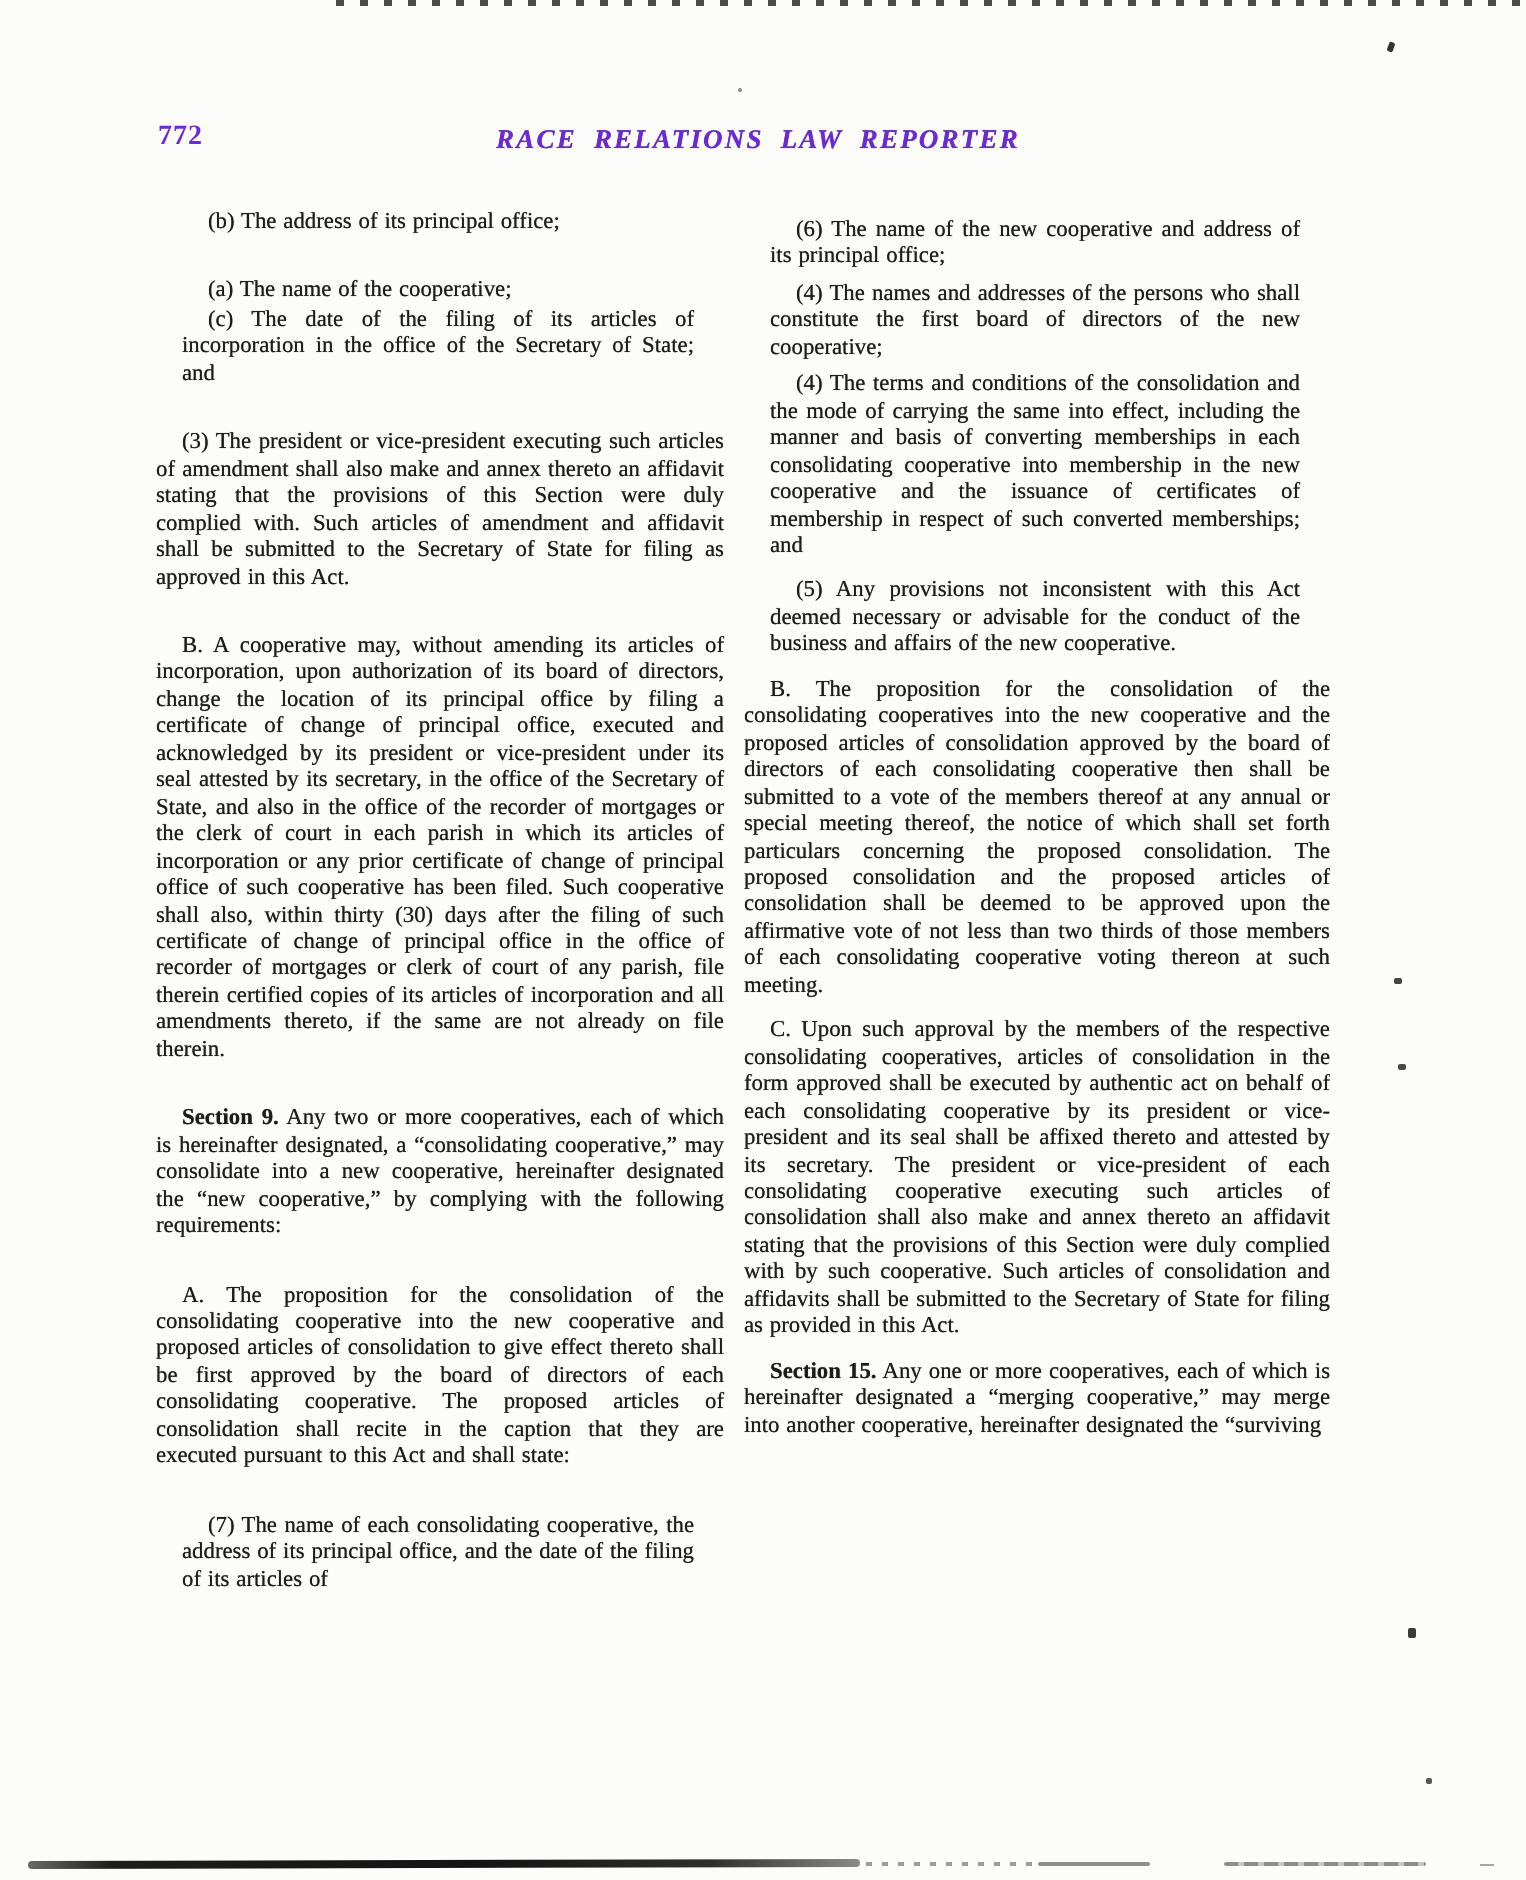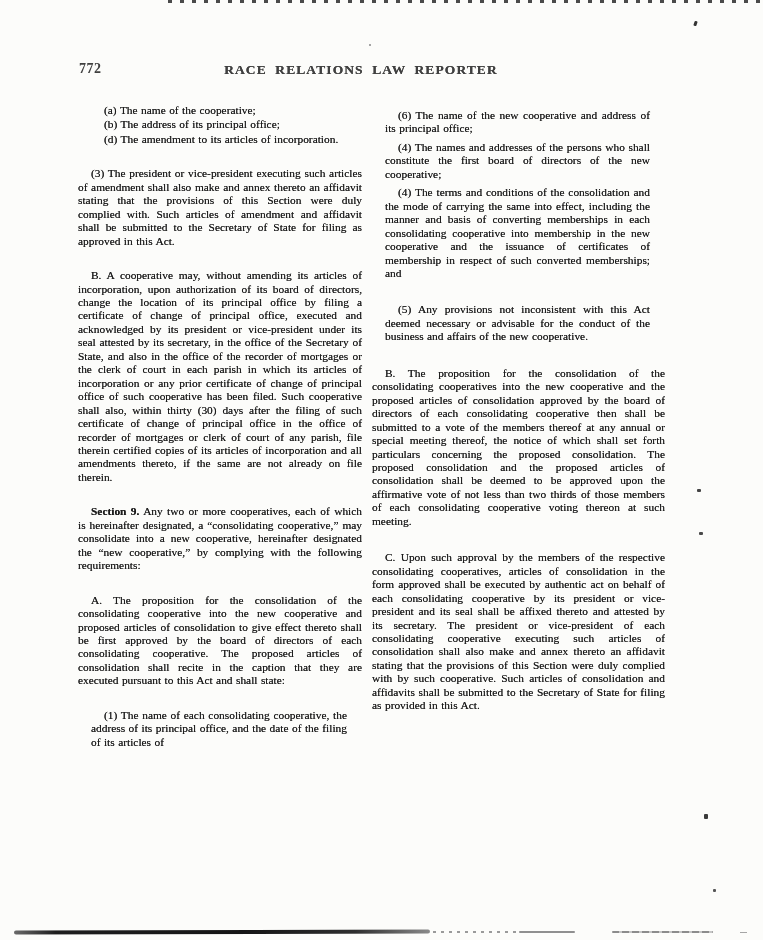--- a/index.html
+++ b/index.html
@@ -3,47 +3,48 @@
 <meta charset="utf-8">
 <style>
   html,body{margin:0;padding:0;}
   body{
     width:763px;height:940px;position:relative;overflow:hidden;
     background:#fcfcfa;
     font-family:"Liberation Serif","DejaVu Serif",serif;
   }
   .page{position:absolute;inset:0;}
   
-  .hdr{position:absolute;top:61px;left:0;width:763px;height:20px;color:#404040;}
+  .hdr{position:absolute;top:61px;left:0;width:763px;height:20px;color:#6d28d9;}
   .pageno{
     position:absolute;left:79px;top:0;
     font-size:14px;font-weight:bold;letter-spacing:.5px;
   }
   .title{
-    position:absolute;left:361px;top:1px;transform:translateX(-50%);
+    position:absolute;left:379px;top:1px;transform:translateX(-50%);
     font-size:13.5px;font-weight:bold;letter-spacing:1.1px;word-spacing:4px;white-space:nowrap;
     text-shadow:0 0 .4px rgba(25,25,25,.8);
+    font-style:italic;
   }
   
   .cols{position:absolute;top:104px;left:78px;width:587px;height:758px;overflow:hidden;}
   .col{
     position:absolute;top:0;height:100%;
     font-size:11.4px;line-height:13.45px;color:#1c1c1c;
     text-align:justify;word-spacing:.6px;
     text-shadow:0 0 .35px rgba(28,28,28,.85);
   }
   .col-left{left:0;width:284px;}
   .col-right{left:294px;width:293px;}
   .blk{margin:0;}
   .para{text-indent:13px;}
   .itm{padding-left:13px;padding-right:15px;text-indent:13px;}
   .cont{padding-left:13px;padding-right:15px;text-indent:0;}
   .col-left .blk + .blk{margin-top:21px;}
   .col-left .blk.tight{margin-top:1px;}
-  .col-right .blk + .blk{margin-top:23px;}
+  .col-right .blk + .blk{margin-top:9px;}
   .col-right .blk.med{margin-top:5px;}
   .b{font-weight:bold;}
   
   .art{position:absolute;pointer-events:none;}
   .top-dashes{
     left:168px;top:0;width:595px;height:3px;
     background:repeating-linear-gradient(90deg,#2b2b2b 0 4px,transparent 4px 12px);
     opacity:.85;
   }
   .speck{background:#333;border-radius:1px;}
@@ -82,33 +83,34 @@
   <div class="art smudge-tick"></div>
 
   <div class="hdr">
     <div class="pageno">772</div>
     <div class="title">RACE RELATIONS LAW REPORTER</div>
   </div>
 
   <div class="cols">
 
     <div class="col col-left">
+      <p class="blk itm tight">(b) The address of its principal office;</p>
       <p class="blk itm">(a) The name of the cooperative;</p>
-      <p class="blk itm tight">(b) The address of its principal office;</p>
-      <p class="blk itm tight">(d) The amendment to its articles of incorporation.</p>
+      <p class="blk itm tight">(c) The date of the filing of its articles of incorporation in the office of the Secretary of State; and</p>
       <p class="blk para">(3) The president or vice-president executing such articles of amendment shall also make and annex thereto an affidavit stating that the provisions of this Section were duly complied with. Such articles of amendment and affidavit shall be submitted to the Secretary of State for filing as approved in this Act.</p>
       <p class="blk para">B. A cooperative may, without amending its articles of incorporation, upon authorization of its board of directors, change the location of its principal office by filing a certificate of change of principal office, executed and acknowledged by its president or vice-president under its seal attested by its secretary, in the office of the Secretary of State, and also in the office of the recorder of mortgages or the clerk of court in each parish in which its articles of incorporation or any prior certificate of change of principal office of such cooperative has been filed. Such cooperative shall also, within thirty (30) days after the filing of such certificate of change of principal office in the office of recorder of mortgages or clerk of court of any parish, file therein certified copies of its articles of incorporation and all amendments thereto, if the same are not already on file therein.</p>
       <p class="blk para"><span class="b">Section 9.</span> <span>Any two or more cooperatives, each of which is hereinafter designated, a “con­solidating cooperative,” may consolidate into a new cooperative, hereinafter designated the “new cooperative,” by complying with the following requirements:</span></p>
       <p class="blk para">A. The proposition for the consolidation of the consolidating cooperative into the new cooperative and proposed articles of consolidation to give effect thereto shall be first approved by the board of directors of each consolidating cooperative. The proposed articles of consolidation shall recite in the caption that they are executed pursuant to this Act and shall state:</p>
-      <p class="blk itm">(1) The name of each consolidating cooperative, the address of its principal office, and the date of the filing of its articles of</p>
+      <p class="blk itm">(7) The name of each consolidating cooperative, the address of its principal office, and the date of the filing of its articles of</p>
     </div>
 
     <div class="col col-right">
       <p class="blk itm med">(6) The name of the new cooperative and address of its principal office;</p>
       <p class="blk itm med">(4) The names and addresses of the persons who shall constitute the first board of directors of the new cooperative;</p>
       <p class="blk itm med">(4) The terms and conditions of the consolidation and the mode of carrying the same into effect, including the manner and basis of converting memberships in each consolidating cooperative into membership in the new cooperative and the issuance of certificates of membership in respect of such converted memberships; and</p>
       <p class="blk itm">(5) Any provisions not inconsistent with this Act deemed necessary or advisable for the conduct of the business and affairs of the new cooperative.</p>
       <p class="blk para">B. The proposition for the consolidation of the consolidating cooperatives into the new cooperative and the proposed articles of consolidation approved by the board of directors of each consolidating cooperative then shall be submitted to a vote of the members thereof at any annual or special meeting thereof, the notice of which shall set forth particulars concerning the proposed consolidation. The proposed consolidation and the proposed articles of consolidation shall be deemed to be approved upon the affirmative vote of not less than two thirds of those members of each consolidating cooperative voting thereon at such meeting.</p>
       <p class="blk para">C. Upon such approval by the members of the respective consolidating cooperatives, articles of consolidation in the form approved shall be executed by authentic act on behalf of each consolidating cooperative by its president or vice-president and its seal shall be affixed thereto and attested by its secretary. The president or vice-president of each consolidating cooperative executing such articles of consolidation shall also make and annex thereto an affidavit stating that the provisions of this Section were duly complied with by such cooperative. Such articles of consolidation and affidavits shall be submitted to the Secretary of State for filing as provided in this Act.</p>
+      <p class="blk para"><span class="b">Section 15.</span> <span>Any one or more cooperatives, each of which is hereinafter designated a “merging cooperative,” may merge into another cooperative, hereinafter designated the “surviving</span></p>
     </div>
 
   </div>
 </div>
 
 </body></html>

